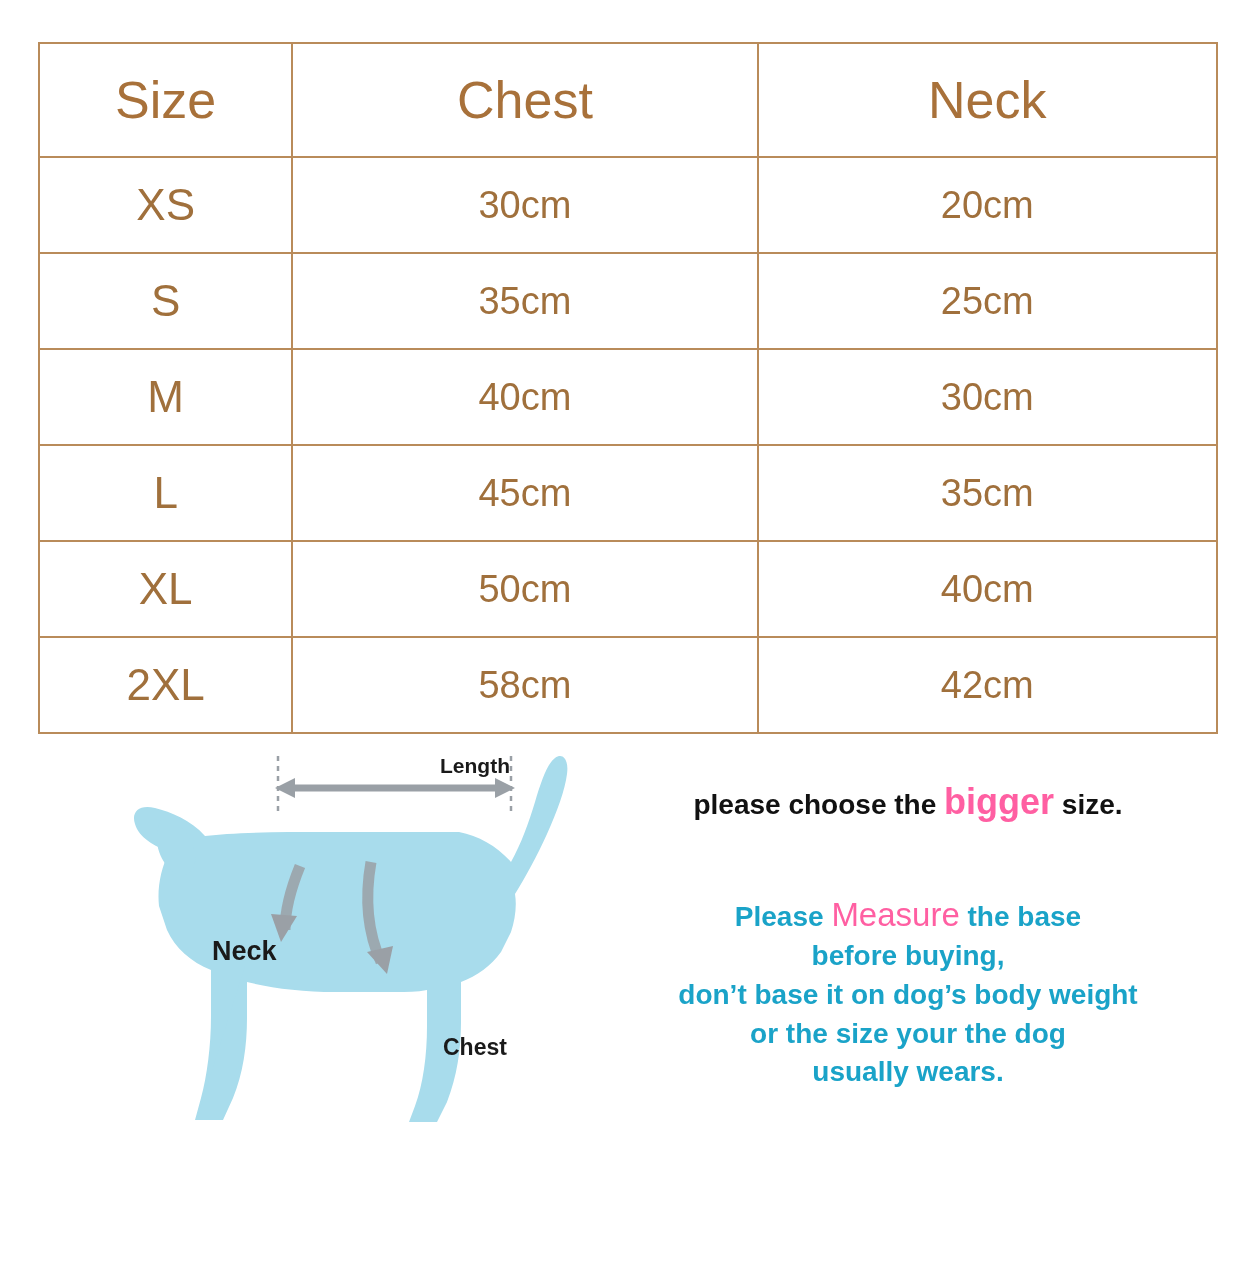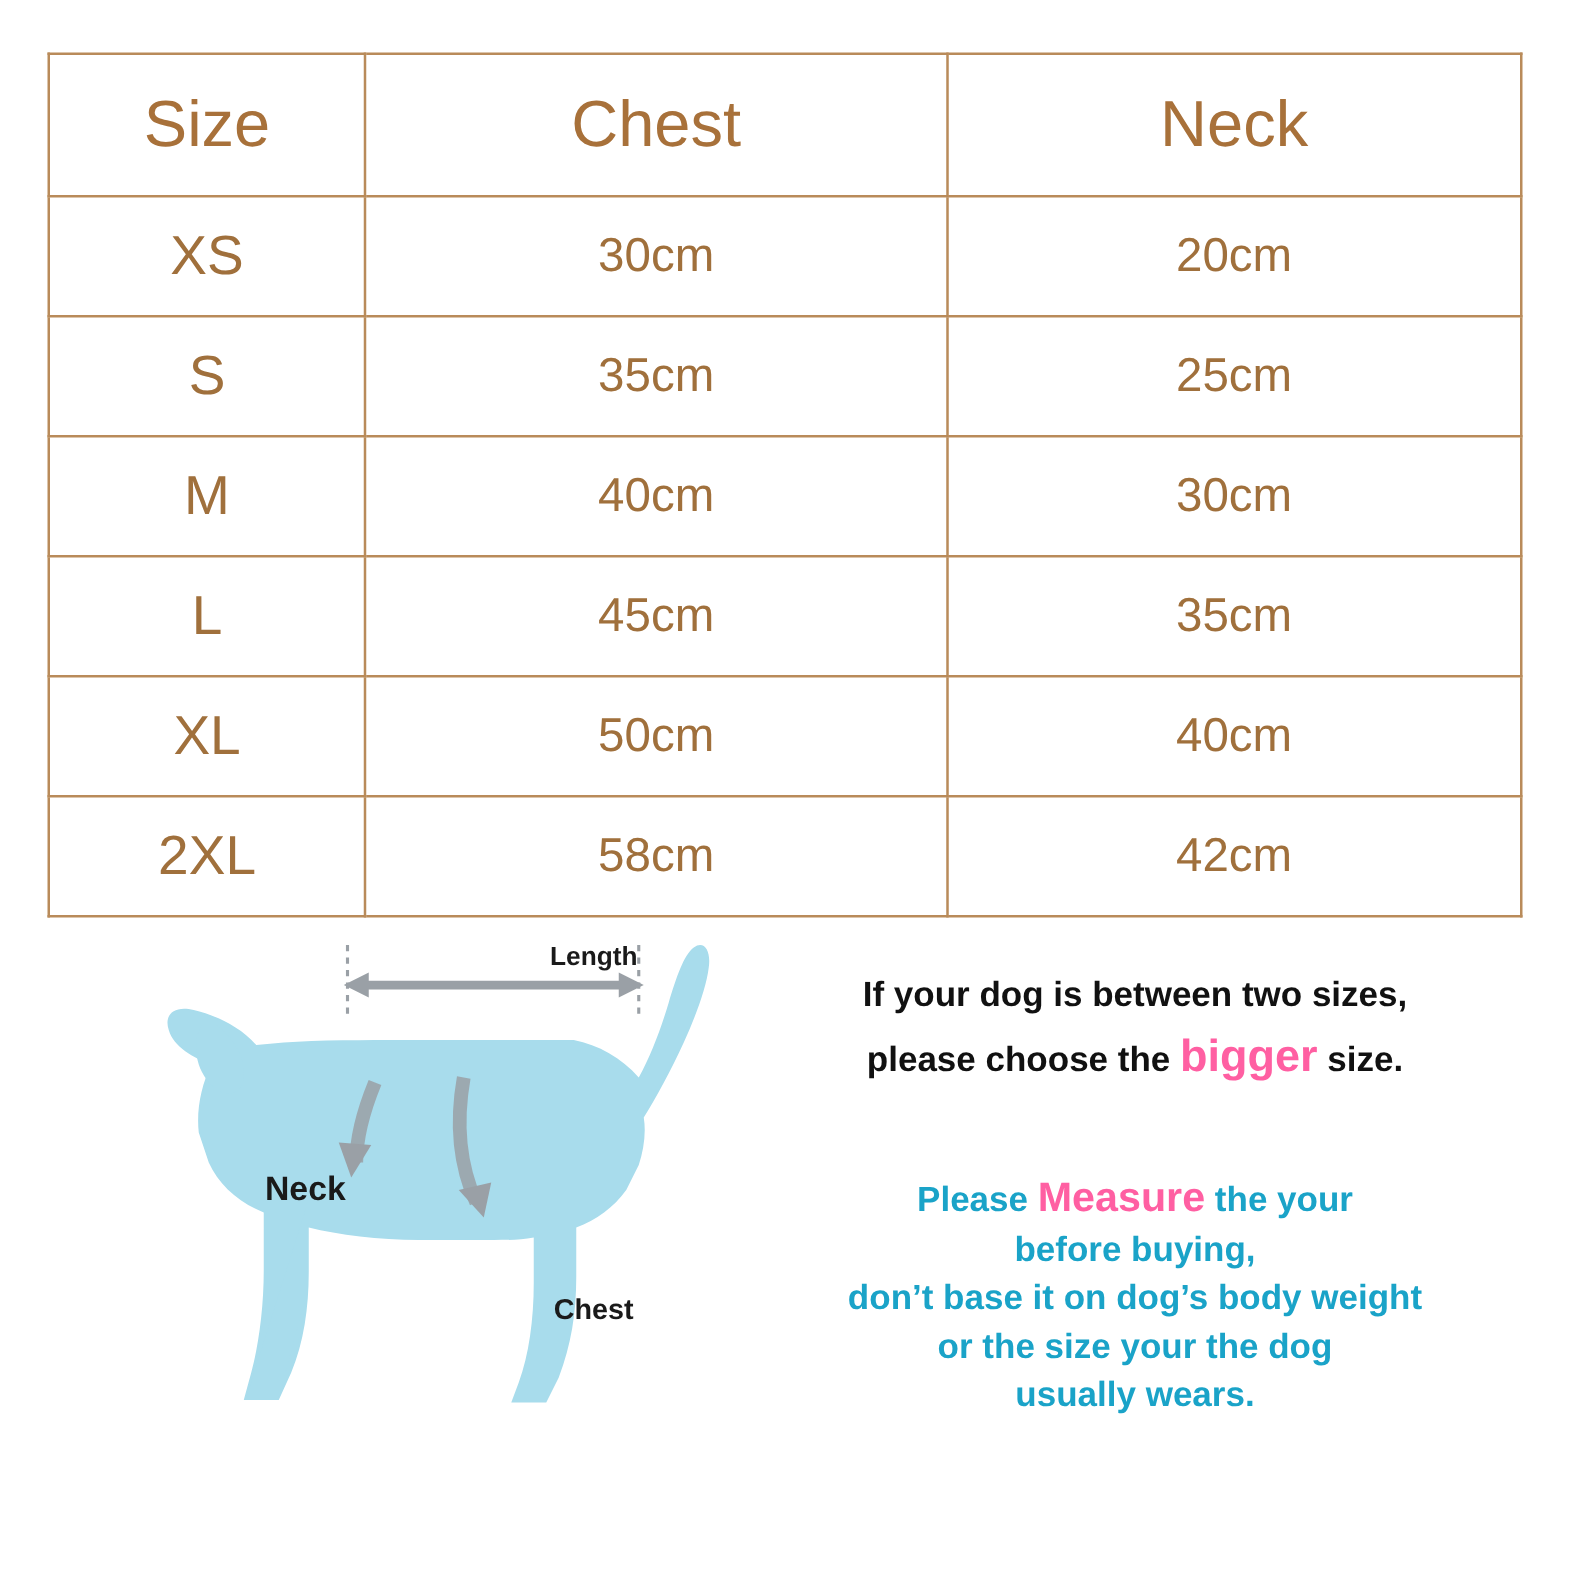--- a/index.html
+++ b/index.html
@@ -119,21 +119,21 @@
   .blue-block {
     margin-top: 62px;
     color: #1aa3c8;
     font-size: 28px;
     font-weight: bold;
     line-height: 1.38;
   }
   .measure {
     color: #ff5fa2;
     font-size: 33px;
-    font-weight: bold;
+    font-weight: normal;
   }
 </style>
 </head>
 <body>
 
 <div class="table-wrap">
   <table class="size-table">
     <colgroup>
       <col class="col-size">
         <col class="col-chest">
@@ -241,29 +241,26 @@
       </g>
     </svg>
 
     <div class="label label-length">Length</div>
     <div class="label label-neck">Neck</div>
     <div class="label label-chest">Chest</div>
   </div>
 
   <div class="text-block">
     <div class="line-top">
-      <span>If your dog is between two sizes,</span>
-    </div>
-    <div class="line-top">
       <span>please choose the </span><span class="bigger">bigger</span><span> size.</span>
     </div>
 
     <div class="blue-block">
       <div>
-        <span>Please </span><span class="measure">Measure</span><span> the your</span>
+        <span>Please </span><span class="measure">Measure</span><span> the base</span>
       </div>
       <div>before buying,</div>
       <div>don’t base it on dog’s body weight</div>
       <div>or the size your the dog</div>
       <div>usually wears.</div>
     </div>
   </div>
 
 </div>
 

